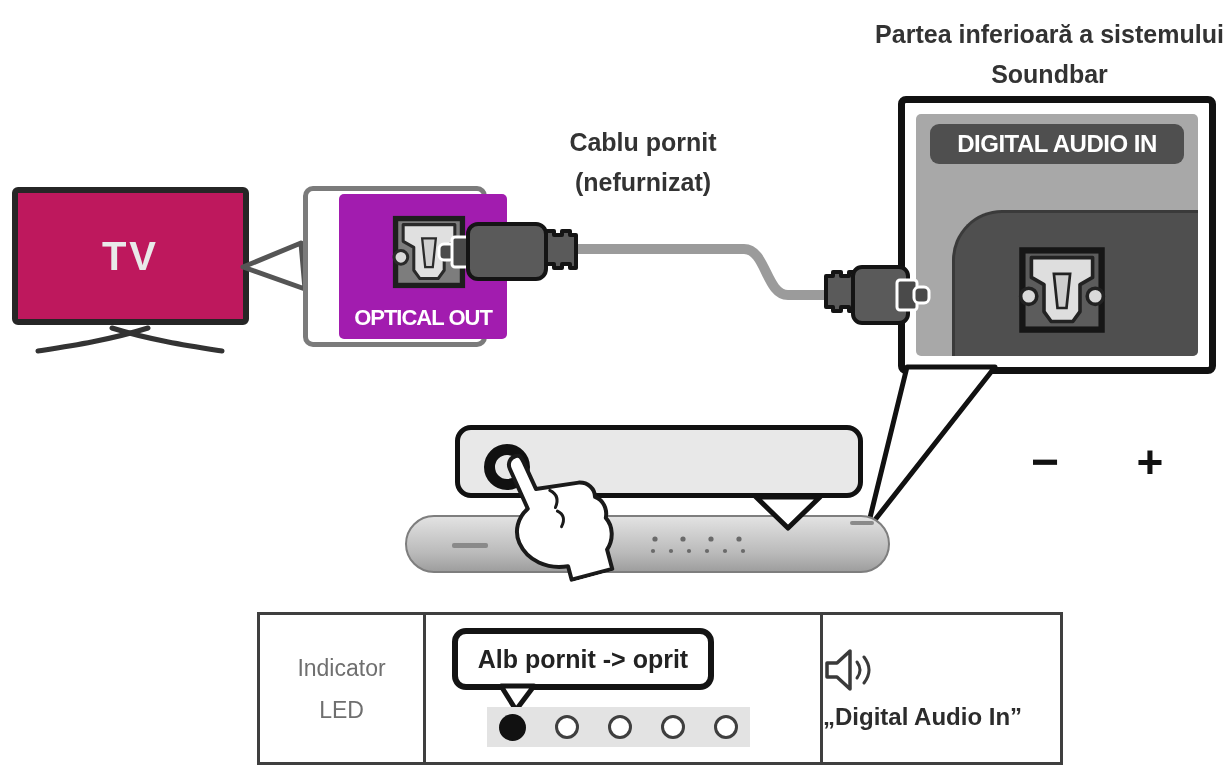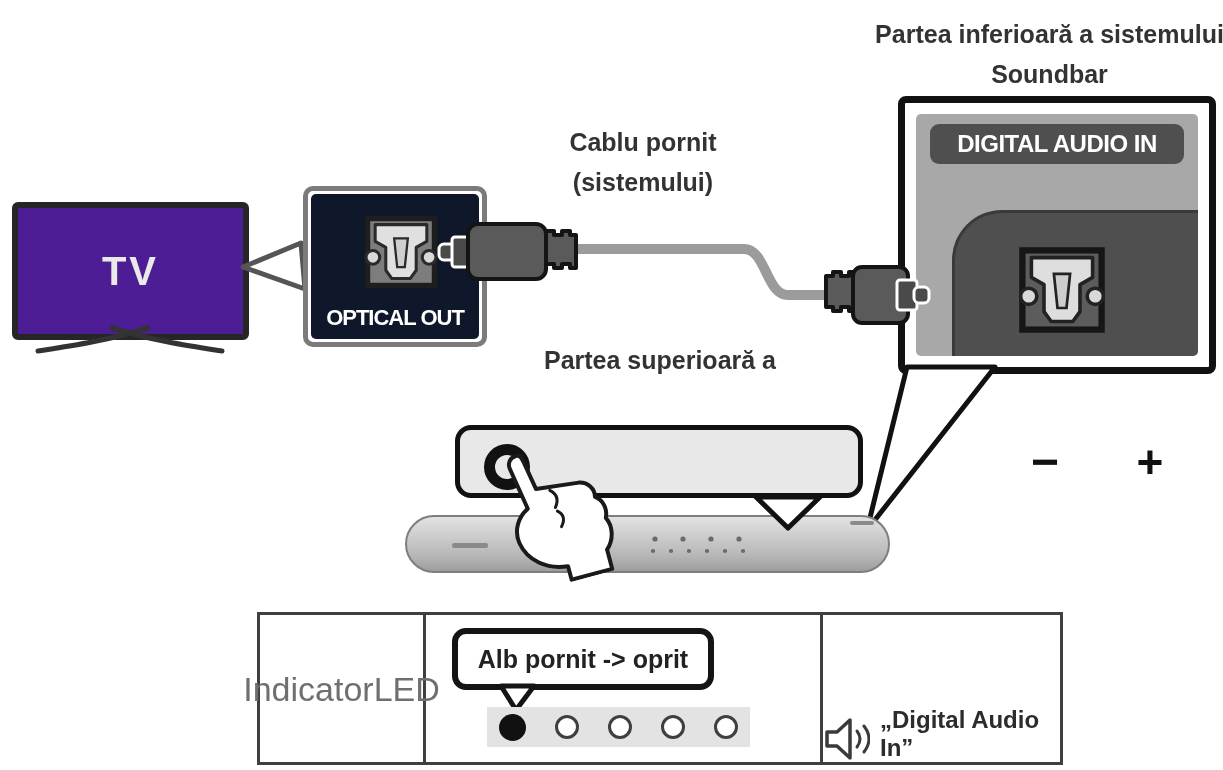--- a/index.html
+++ b/index.html
@@ -2,28 +2,28 @@
 <html><head>
 <meta charset="utf-8">
 <style>
   html,body{margin:0;padding:0;background:#fff;}
   #canvas{position:relative;width:1223px;height:770px;background:#fff;overflow:hidden;
           font-family:"Liberation Sans",sans-serif;color:#2e2e2e;}
   .abs{position:absolute;}
   .cap{font-weight:bold;font-size:25px;color:#333;text-align:center;line-height:40px;white-space:nowrap;}
 
   
-  .tv-screen{left:12px;top:202px;width:225px;height:126px;background:#4c1d95;
+  .tv-screen{left:12px;top:187px;width:225px;height:126px;background:#be185d;
              border:6px solid #262626;border-radius:6px;display:flex;align-items:center;justify-content:center;}
   .tv-label{color:#e9e9e9;font-size:40px;font-weight:bold;letter-spacing:3px;}
 
   
   .optout{left:303px;top:186px;width:184px;height:161px;border:5px solid #7b7b7b;border-radius:10px;
           background:#fff;box-sizing:border-box;padding:3px;}
-  .optout-in{width:100%;height:100%;background:#0f172a;border-radius:5px;position:relative;}
+  .optout-in{width:100%;height:100%;background:#a21caf;border-radius:5px;position:relative;margin-left:28px;}
   .optout-label{position:absolute;left:0;right:0;bottom:8px;text-align:center;color:#fff;
                 font-weight:bold;font-size:22px;letter-spacing:-1px;}
 
   
   .dain{left:898px;top:96px;width:318px;height:278px;border:7px solid #111;border-radius:8px;
         background:#fff;box-sizing:border-box;}
   .dain-panel{position:absolute;left:11px;top:11px;right:11px;bottom:11px;background:#a8a8a8;border-radius:5px;overflow:hidden;}
   .dain-label{position:absolute;left:14px;right:14px;top:10px;background:#4f4f4f;border-radius:9px;
               color:#fff;font-weight:bold;font-size:24px;line-height:28px;text-align:center;
               padding:6px 0;letter-spacing:-0.5px;}
@@ -42,24 +42,24 @@
 
   
   .sbar{left:405px;top:515px;width:485px;height:58px;border:2px solid #7e7e7e;border-radius:30px;
         background:linear-gradient(180deg,#e2e2e2 0%,#cdcdcd 35%,#b9b9b9 68%,#9e9e9e 100%);box-sizing:border-box;}
   .sbar-dash{position:absolute;background:#8a8a8a;border-radius:2px;}
 
   
   .ledtable{left:257px;top:612px;width:806px;height:153px;border:3px solid #3f3f3f;box-sizing:border-box;
             display:flex;background:#fff;}
   .tcell{position:relative;box-sizing:border-box;height:100%;}
-  .tcell.c1{width:166px;border-right:3px solid #3f3f3f;display:flex;flex-direction:row;
-            align-items:center;justify-content:center;color:#6f6f6f;font-size:34px;line-height:42px;}
+  .tcell.c1{width:166px;border-right:3px solid #3f3f3f;display:flex;flex-direction:column;
+            align-items:center;justify-content:center;color:#6f6f6f;font-size:23px;line-height:42px;}
   .tcell.c2{width:397px;border-right:3px solid #3f3f3f;}
-  .tcell.c3{flex:1;display:flex;flex-direction:row;align-items:flex-end;justify-content:center;gap:10px;}
+  .tcell.c3{flex:1;display:flex;flex-direction:column;align-items:flex-start;justify-content:center;gap:10px;}
   .alb-callout{position:absolute;left:26px;top:13px;width:262px;height:62px;border:6px solid #141414;
                border-radius:14px;background:#fff;box-sizing:border-box;display:flex;align-items:center;
                justify-content:center;font-weight:bold;font-size:25px;color:#222;}
   .led-strip{position:absolute;left:61px;top:92px;width:263px;height:40px;background:#e3e3e3;
              display:flex;align-items:center;justify-content:space-between;padding:0 12px;box-sizing:border-box;}
   .led{border-radius:50%;box-sizing:border-box;}
   .led.on{width:27px;height:27px;background:#111;}
   .led.off{width:24px;height:24px;background:#fff;border:3px solid #3f3f3f;}
   .src-label{font-weight:bold;font-size:24px;color:#2c2c2c;}
 
@@ -70,21 +70,21 @@
 
 <div id="canvas">
 
   <div class="abs cap" style="left:862px;top:14px;width:375px;">
     <div>Partea inferioară a sistemului</div>
     <div>Soundbar</div>
   </div>
 
   <div class="abs cap" style="left:543px;top:122px;width:200px;">
     <div>Cablu pornit</div>
-    <div>(sistemului)</div>
+    <div>(nefurnizat)</div>
   </div>
 
   <div class="abs tv-screen">
     <span class="tv-label">TV</span>
   </div>
   <svg class="abs" style="left:30px;top:325px;" width="200" height="30">
     <path d="M118,3 C80,15 40,21 8,26" fill="none" stroke="#333" stroke-width="5" stroke-linecap="round"></path>
     <path d="M82,3 C120,15 160,21 192,26" fill="none" stroke="#333" stroke-width="5" stroke-linecap="round"></path>
   </svg>
 
@@ -120,21 +120,20 @@
         </svg>
       </div>
     </div>
   </div>
 
   <svg class="abs" style="left:855px;top:360px;" width="150" height="178">
     <polygon points="52,7 140,7 12,170" fill="#fff" stroke="#111" stroke-width="5" stroke-linejoin="round"></polygon>
   </svg>
 
   <div class="abs cap" style="left:505px;top:340px;width:310px;">
-    <div>Partea superioară a</div>
   </div>
 
   <div class="abs sbar"></div>
   <div class="sbar-dash abs" style="left:452px;top:543px;width:36px;height:5px;"></div>
   <div class="sbar-dash abs" style="left:850px;top:521px;width:24px;height:4px;"></div>
   <svg class="abs" style="left:645px;top:532px;" width="120" height="28">
     <g fill="#6a6a6a">
       <circle cx="10" cy="7" r="2.6"></circle>
         <circle cx="38" cy="7" r="2.6"></circle>
         <circle cx="66" cy="7" r="2.6"></circle>

